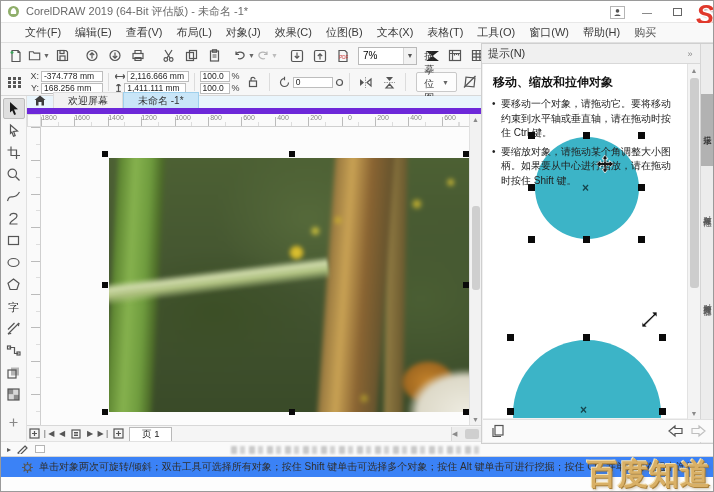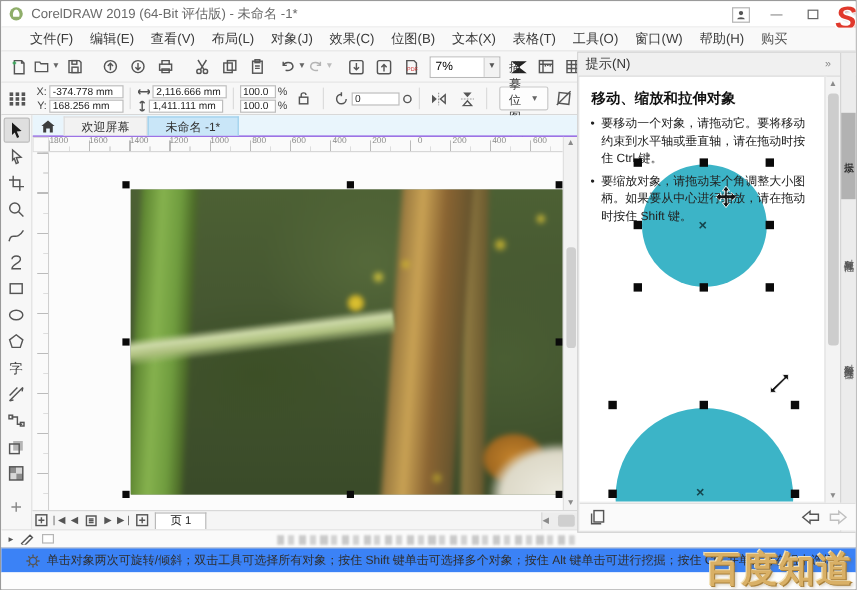--- a/index.html
+++ b/index.html
@@ -34,21 +34,21 @@
 .xyrow label{font-size:9px;color:#444;width:10px;text-align:right}
 .pin{height:11px;border:1px solid #bdbdbd;background:#fff;font-size:8.5px;padding:0 2px;font-family:inherit;color:#222}
 .win{width:62px}
 .sin{width:30px}
 .pct{font-size:9px;color:#444}
 .scales{display:flex;flex-direction:column;gap:1px}
 .rotwrap{display:flex;align-items:center;gap:2px;margin-left:4px}
 .rotwrap input{width:40px}
 .tracebtn{display:flex;align-items:center;gap:4px;border:1px solid #c9c9c9;background:#fdfdfd;height:20px;padding:0 7px;font-size:10px;color:#333;margin-left:6px;border-radius:2px}
 
-#tabstrip{position:absolute;left:26px;top:95px;width:454px;height:18px;background:#e9f5fc;border-bottom:1px solid #6d28d9;display:flex;align-items:flex-end}
+#tabstrip{position:absolute;left:26px;top:95px;width:454px;height:18px;background:#e9f5fc;border-bottom:6px solid #6d28d9;display:flex;align-items:flex-end}
 .home{width:26px;height:16px;display:flex;align-items:center;justify-content:center}
 .dtab{height:16px;display:flex;align-items:center;padding:0 14px;font-size:10px;color:#333}
 .dtab.welcome{background:#f2f2f2;border:1px solid #dcdcdc;border-bottom:0}
 .dtab.active{background:#c9e6f8;border:1px solid #9fd0ec;border-bottom:0}
 
 #corner{position:absolute;left:26px;top:113px;width:14px;height:13px;background:#fafafa;border:1px solid #dcdcdc}
 #hruler{position:absolute;left:40px;top:113px;width:428px;height:13px;background:#fafafa;border-bottom:1px solid #cfcfcf;
  background-image:repeating-linear-gradient(90deg,#bbb 0,#bbb 1px,transparent 1px,transparent 33.4px),repeating-linear-gradient(90deg,#ddd 0,#ddd 1px,transparent 1px,transparent 16.7px);
  background-size:100% 9px,100% 4px;background-position:bottom left,bottom left;background-repeat:repeat-x}
 #hruler span{position:absolute;top:0;font-size:7px;color:#888;transform:translateX(-50%)}

